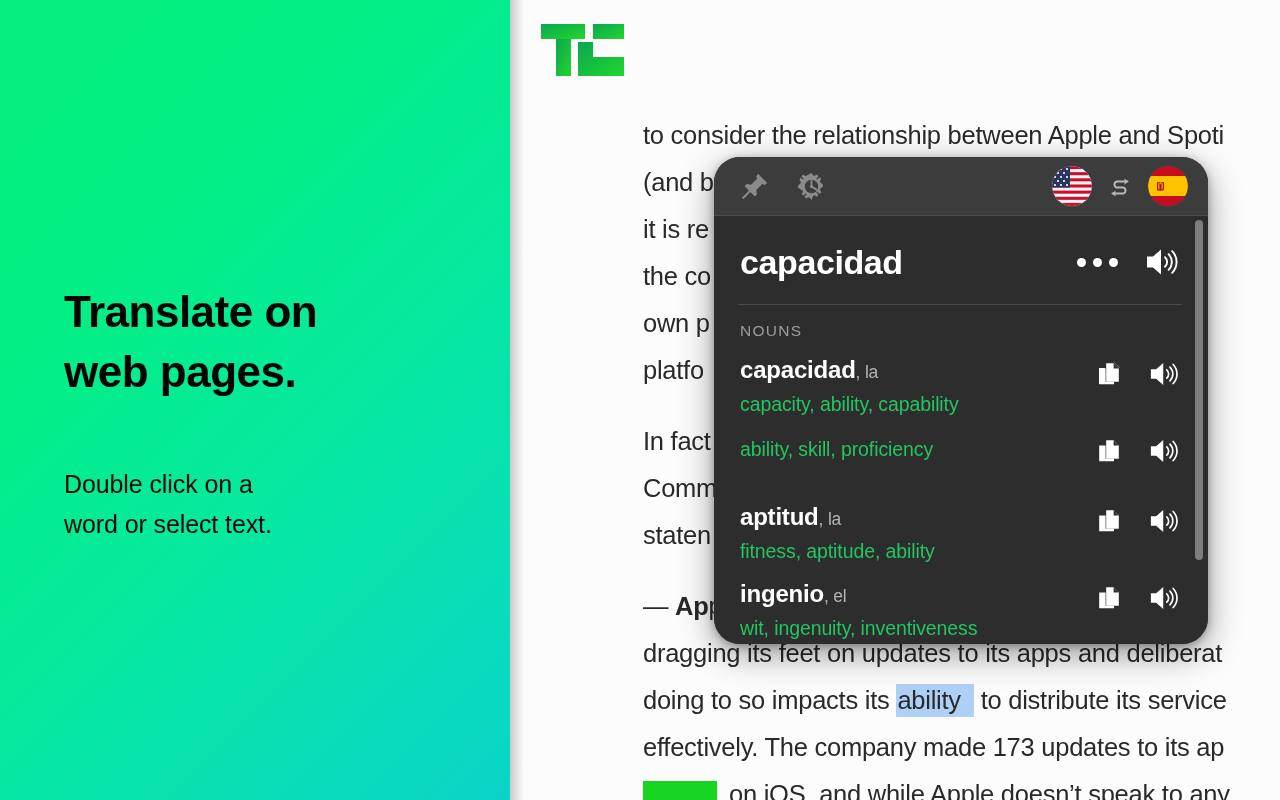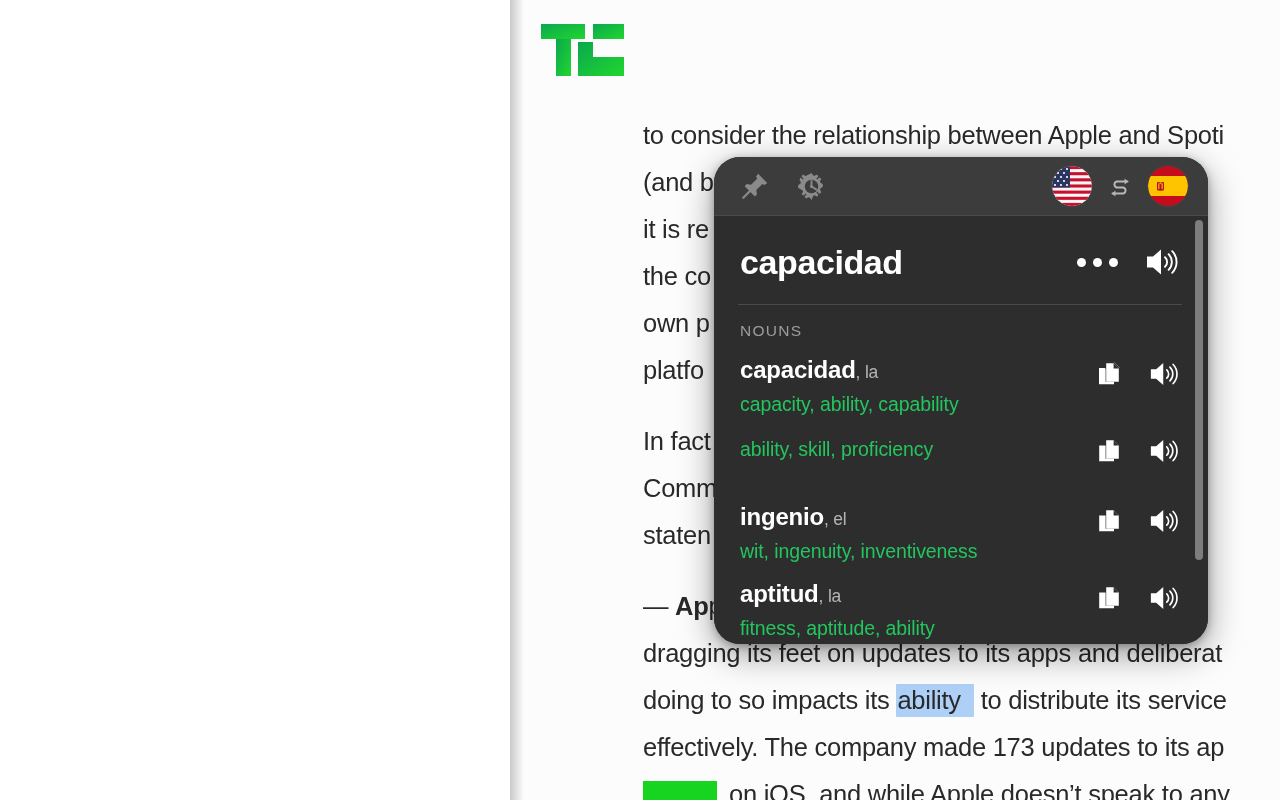--- a/index.html
+++ b/index.html
@@ -278,20 +278,26 @@
     border-radius: 4px;
     background: #7d7d7d;
     cursor: pointer;
   }
 </style>
 </head>
 <body>
 
 <div id="root">
 
+  <div class="promo-panel">
+    <div class="promo-inner">
+      <h1 class="promo-title"><span>Translate on</span><br><span>web pages.</span></h1>
+      <p class="promo-sub"><span>Double click on a</span><br><span>word or select text.</span></p>
+    </div>
+  </div>
 
   <div class="page-area">
 
     <div class="tc-logo">
       <svg width="100" height="52" viewBox="0 0 100 52" xmlns="http://www.w3.org/2000/svg">
         <defs>
           <linearGradient id="tcg" x1="0" y1="0" x2="1" y2="1">
             <stop offset="0%" stop-color="#0aa84f"></stop>
             <stop offset="100%" stop-color="#21d62e"></stop>
           </linearGradient>
@@ -495,22 +501,22 @@
                   <path d="M24.6 9.2 a11 11 0 0 1 0 15.6"></path>
                   <path d="M28.2 6.2 a15.5 15.5 0 0 1 0 21.6"></path>
                 </g>
               </svg>
             </span>
           </div>
         </div>
 
         <div class="entry">
           <div class="entry-text">
-            <div class="entry-word"><span>ingenio</span><span class="entry-article">, el</span></div>
-            <div class="entry-defs">wit, ingenuity, inventiveness</div>
+            <div class="entry-word"><span>aptitud</span><span class="entry-article">, la</span></div>
+            <div class="entry-defs">fitness, aptitude, ability</div>
           </div>
           <div class="entry-actions">
             <span class="icon-btn">
               <svg width="30" height="30" viewBox="0 0 30 30" xmlns="http://www.w3.org/2000/svg">
                 <path d="M10.2 4.2 h7.4 l5.2 5.2 v13.4 h-12.6 z" fill="#ffffff"></path>
                 <path d="M17.6 4.2 v5.2 h5.2 z" fill="#2d2d2d"></path>
                 <path d="M3.2 9.6 h6.4 v13.2 h8.4 v2.4 h-14.8 z" fill="#ffffff"></path>
               </svg>
             </span>
             <span class="icon-btn">
@@ -521,22 +527,22 @@
                   <path d="M24.6 9.2 a11 11 0 0 1 0 15.6"></path>
                   <path d="M28.2 6.2 a15.5 15.5 0 0 1 0 21.6"></path>
                 </g>
               </svg>
             </span>
           </div>
         </div>
 
         <div class="entry">
           <div class="entry-text">
-            <div class="entry-word"><span>aptitud</span><span class="entry-article">, la</span></div>
-            <div class="entry-defs">fitness, aptitude, ability</div>
+            <div class="entry-word"><span>ingenio</span><span class="entry-article">, el</span></div>
+            <div class="entry-defs">wit, ingenuity, inventiveness</div>
           </div>
           <div class="entry-actions">
             <span class="icon-btn">
               <svg width="30" height="30" viewBox="0 0 30 30" xmlns="http://www.w3.org/2000/svg">
                 <path d="M10.2 4.2 h7.4 l5.2 5.2 v13.4 h-12.6 z" fill="#ffffff"></path>
                 <path d="M17.6 4.2 v5.2 h5.2 z" fill="#2d2d2d"></path>
                 <path d="M3.2 9.6 h6.4 v13.2 h8.4 v2.4 h-14.8 z" fill="#ffffff"></path>
               </svg>
             </span>
             <span class="icon-btn">

